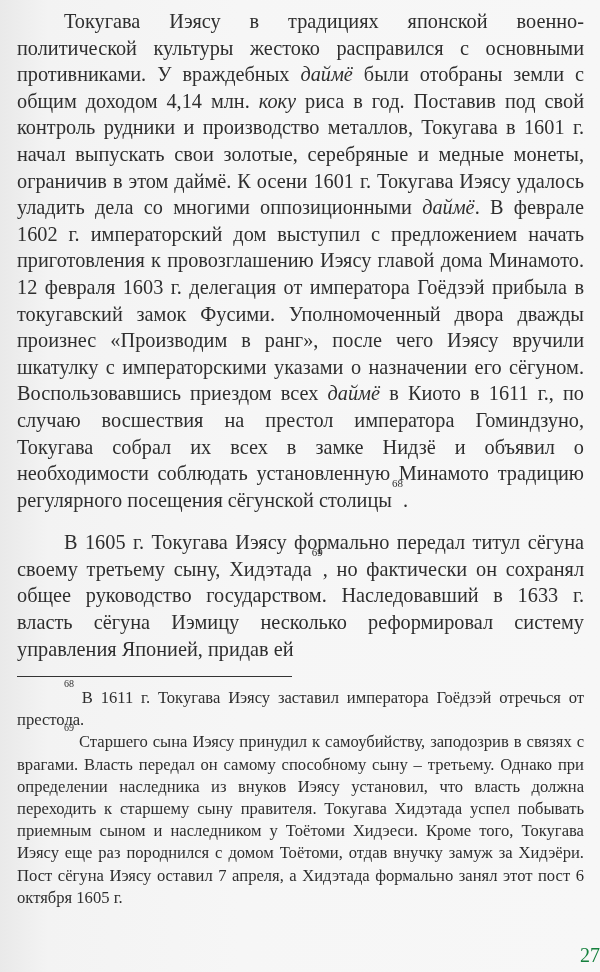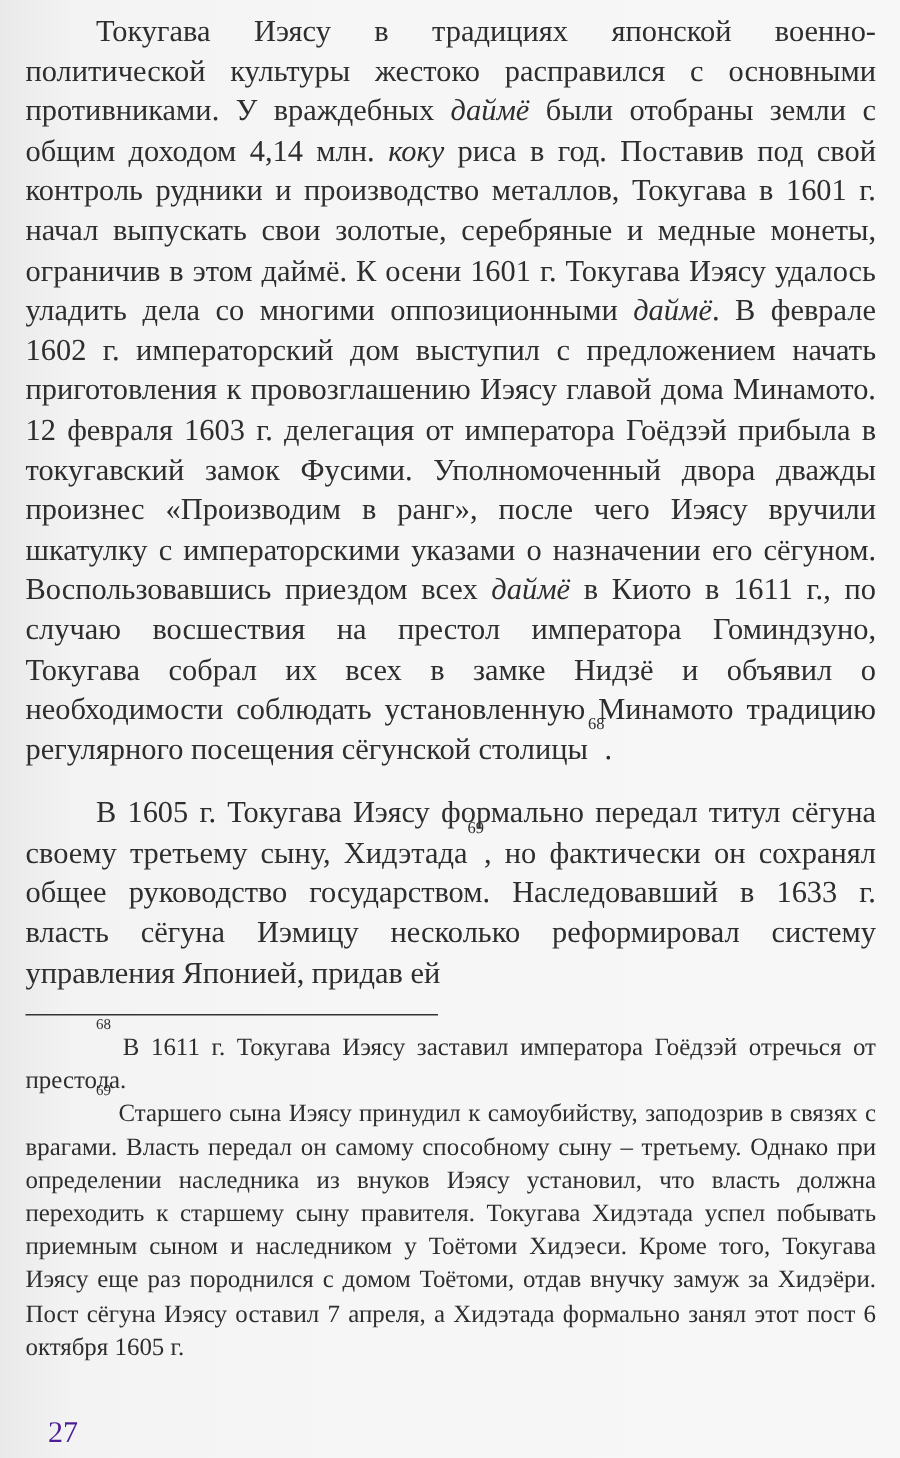--- a/index.html
+++ b/index.html
@@ -30,21 +30,21 @@
     .notes p {
       margin: 0;
       font-size: 16.6px;
       line-height: 22.2px;
       text-align: justify;
       text-indent: 47px;
     }
     .notes sup { font-size: 10px; top: -3px; }
     .page-number {
       position: absolute; left: 0; right: 0; top: 944px;
-      text-align: left; font-size: 20px; color: #4c1d95; padding-left: 32px;
+      text-align: right; font-size: 20px; color: #15803d; padding-left: 32px;
     }
   </style>
 </head>
 <body>
 
 <div class="page">
   <div class="body-text">
     <p>
       <span>Токугава Иэясу в традициях японской военно-политической культуры жестоко расправился с основными противниками. У враждебных </span><em>даймё</em><span> были отобраны земли с общим доходом 4,14 млн. </span><em>коку</em><span> риса в год. Поставив под свой контроль рудники и производство металлов, Токугава в 1601 г. начал выпускать свои золотые, серебряные и медные монеты, ограничив в этом даймё. К осени 1601 г. Токугава Иэясу удалось уладить дела со многими оппозиционными </span><em>даймё</em><span>. В феврале 1602 г. императорский дом выступил с предложением начать приготовления к провозглашению Иэясу главой дома Минамото. 12 февраля 1603 г. делегация от императора Гоёдзэй прибыла в токугавский замок Фусими. Уполномоченный двора дважды произнес «Производим в ранг», после чего Иэясу вручили шкатулку с императорскими указами о назначении его сёгуном. Воспользовавшись приездом всех </span><em>даймё</em><span> в Киото в 1611 г., по случаю восшествия на престол императора Гоминдзуно, Токугава собрал их всех в замке Нидзё и объявил о необходимости соблюдать установленную Минамото традицию регулярного посещения сёгунской столицы</span><sup>68</sup><span>.</span>
     </p>

